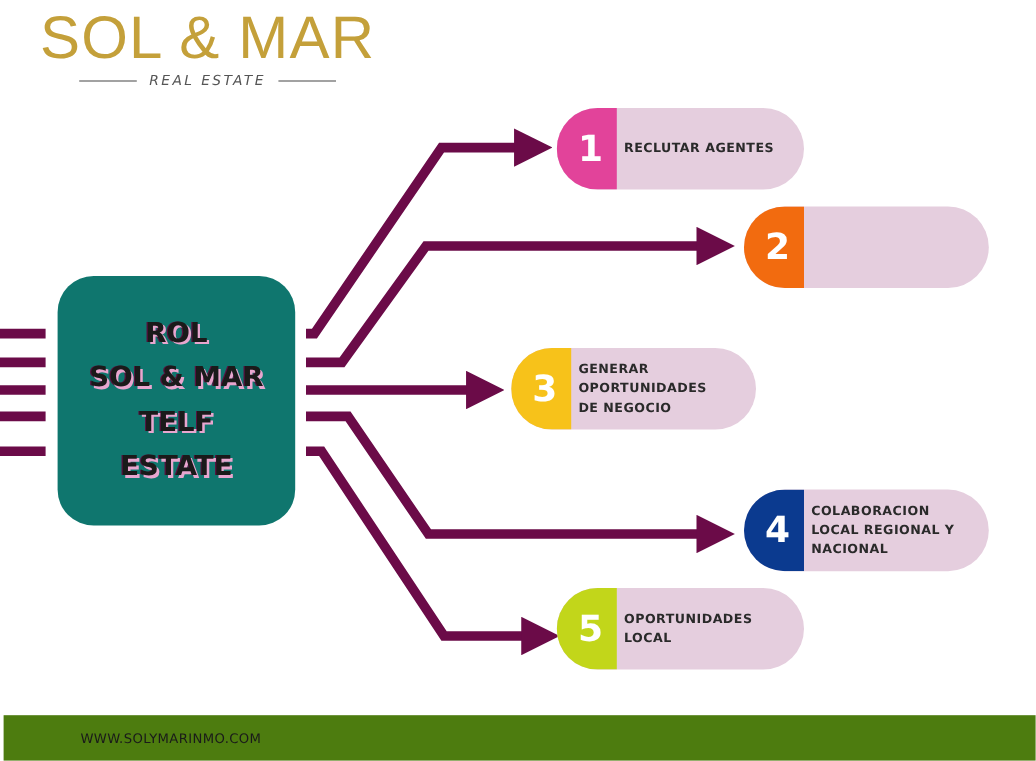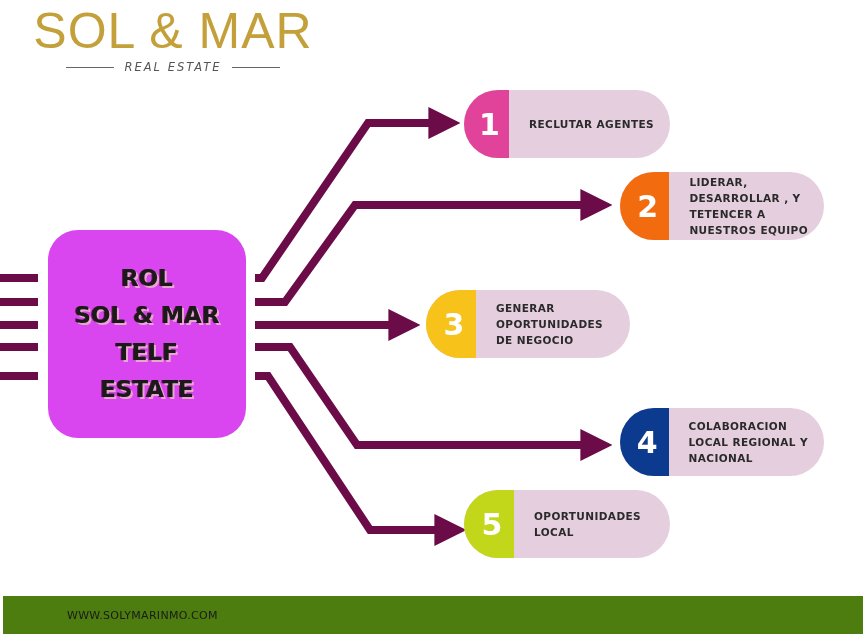--- a/index.html
+++ b/index.html
@@ -18,40 +18,40 @@
     margin-top:2px; color:#555; font-size:11.5px; letter-spacing:2px;
     font-family:"DejaVu Sans", sans-serif;
     font-style:italic;
   }
   .logo-sub .rule { display:block; width:48px; height:1px; background:#666; }
 
   svg.connectors { position:absolute; left:0; top:0; }
 
   .center-box {
     position:absolute; left:48px; top:230px; width:198px; height:208px;
-    background:#d946ef; border-radius:30px;
+    background:#0f766e; border-radius:30px;
     display:flex; flex-direction:column; align-items:center; justify-content:center;
   }
   .center-box span {
     display:block; font-weight:bold; font-size:23px; line-height:37px; color:#1a1a1a;
     text-shadow:2px 2px 0 #e8a6cf, -1px 0 0 #5a1040;
     font-family:"DejaVu Sans", sans-serif;
   }
 
   .pill {
     position:absolute; height:68px; background:#e5cede;
     border-radius:34px; display:flex; align-items:center; overflow:hidden;
   }
   .pill .num {
     width:50px; height:100%; display:flex; align-items:center; justify-content:center;
     color:#fff; font-weight:bold; font-size:30px; padding-left:6px; box-sizing:border-box;
     font-family:"DejaVu Sans", sans-serif;
   }
   .pill .label {
-    padding-left:20px; padding-right:16px;
+    padding-left:6px; padding-right:16px;
     font-weight:bold; font-size:10.5px; line-height:16px; color:#2a2a2a; letter-spacing:0.4px;
     font-family:"DejaVu Sans", sans-serif;
   }
   .pill .label div { white-space:nowrap; }
 
   .footer {
     position:absolute; left:3px; top:596px; width:863px; height:38px; background:#4d7c0f;
   }
   .footer .web {
     position:absolute; left:64px; top:13px; font-size:11px; color:#1a1a1a; letter-spacing:0.3px;
@@ -104,26 +104,20 @@
 
 <div class="pill" style="left:464px; top:90px; width:206px;">
   <div class="num" style="background:#e2439a;">1</div>
   <div class="label">
     <div>RECLUTAR AGENTES</div>
   </div>
 </div>
 
 <div class="pill" style="left:620px; top:172px; width:204px;">
   <div class="num" style="background:#f26b0f;">2</div>
-  <div class="label">
-    <div>LIDERAR,</div>
-    <div>DESARROLLAR , Y</div>
-    <div>TETENCER A</div>
-    <div>NUESTROS EQUIPO</div>
-  </div>
 </div>
 
 <div class="pill" style="left:426px; top:290px; width:204px;">
   <div class="num" style="background:#f7c21a;">3</div>
   <div class="label">
     <div>GENERAR</div>
     <div>OPORTUNIDADES</div>
     <div>DE NEGOCIO</div>
   </div>
 </div>

